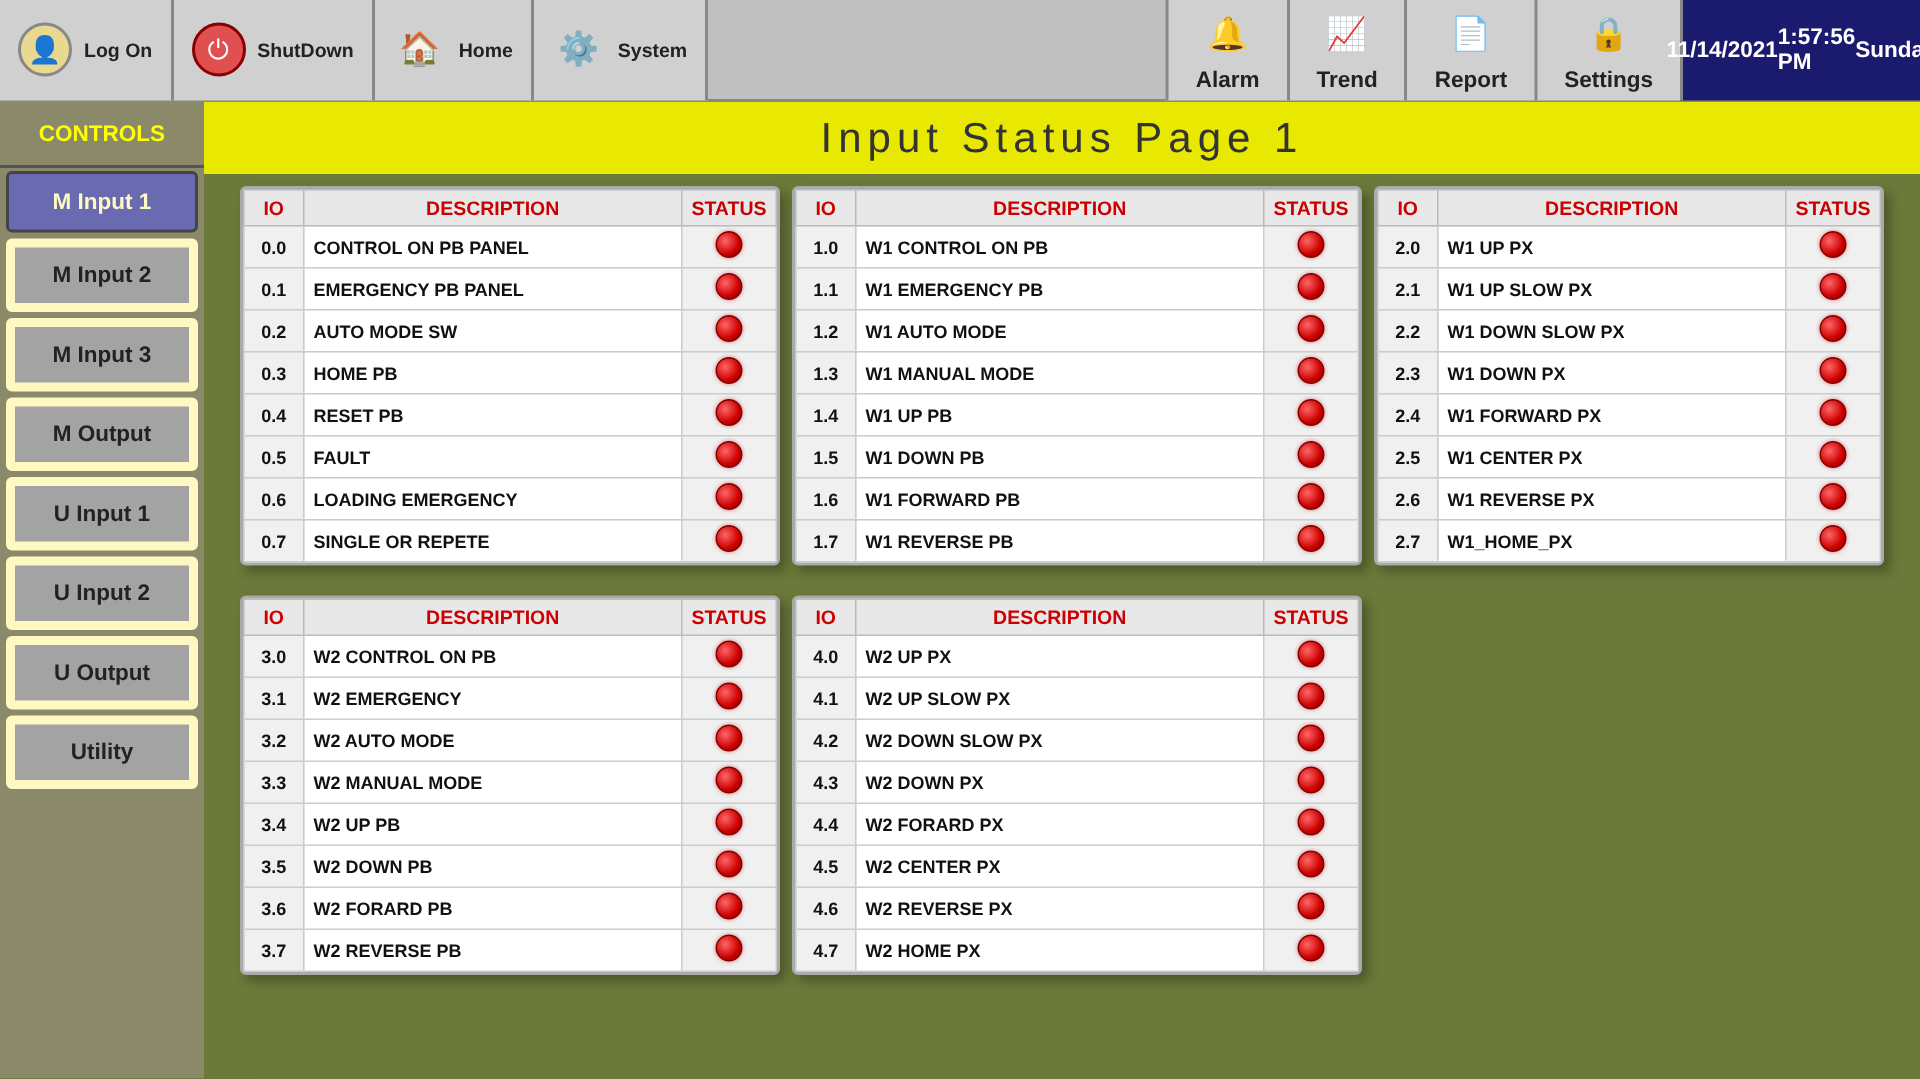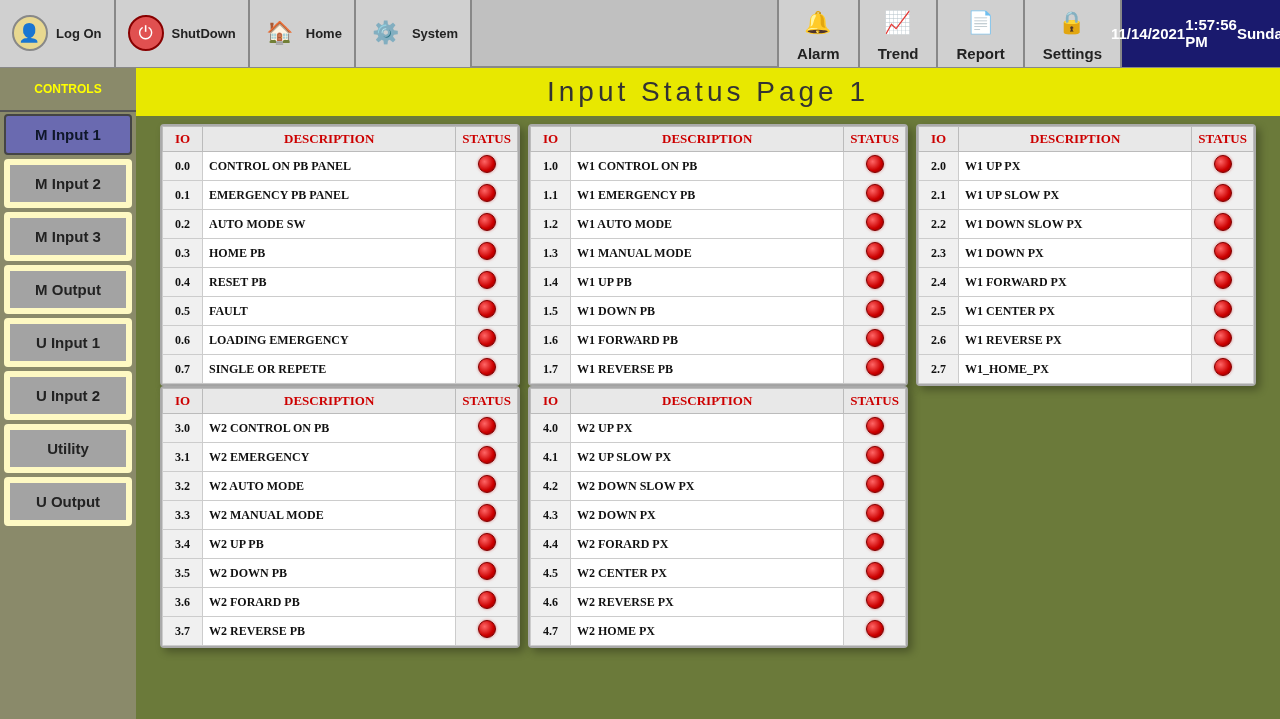--- a/index.html
+++ b/index.html
@@ -76,21 +76,21 @@
     
     #sidebar {
       width: 140px;
       background: #8a8a6a;
       display: flex;
       flex-direction: column;
     }
     .sidebar-header {
       background: #8a8a6a;
       color: #ffff00;
-      font-size: 12px;
+      font-size: 15px;
       font-weight: bold;
       padding: 12px 8px;
       text-align: center;
       border-bottom: 2px solid #555;
       height: 44px;
       display: flex;
       align-items: center;
       justify-content: center;
     }
     .sidebar-item {
@@ -100,21 +100,21 @@
       padding: 10px 4px;
       text-align: center;
       font-size: 15px;
       font-weight: bold;
       color: #222;
       cursor: pointer;
       border-radius: 4px;
     }
     .sidebar-item.active {
       background: #6a6ab0;
-      color: #0f172a;
+      color: #fef9c3;
       border: 2px solid #444;
     }
 
     
     #content {
       flex: 1;
       display: flex;
       flex-direction: column;
       background: #6b7a3a;
     }
@@ -128,23 +128,22 @@
       font-weight: normal;
       color: #333;
       letter-spacing: 4px;
     }
     .tables-area {
       flex: 1;
       padding: 8px 24px;
       display: grid;
       grid-template-columns: 360px 380px 340px;
       grid-template-rows: auto auto;
-      gap: 0 8px;
+      gap: 20px 8px;
       align-content: start;
-      font-family: Liberation Serif, serif;
     }
 
     
     .io-table-wrapper {
       background: #d8d8d8;
       border: 2px solid #aaa;
       border-radius: 4px;
       box-shadow: 4px 4px 8px rgba(0,0,0,0.3);
       overflow: hidden;
     }
@@ -289,22 +288,22 @@
 <div id="main">
 
   <div id="sidebar">
     <div class="sidebar-header">CONTROLS</div>
     <div class="sidebar-item active">M Input 1</div>
     <div class="sidebar-item">M Input 2</div>
     <div class="sidebar-item">M Input 3</div>
     <div class="sidebar-item">M Output</div>
     <div class="sidebar-item">U Input 1</div>
     <div class="sidebar-item">U Input 2</div>
+    <div class="sidebar-item">U Output</div>
     <div class="sidebar-item">Utility</div>
-    <div class="sidebar-item">U Output</div>
   </div>
 
   <div id="content">
     <div class="page-title-bar">Input  Status  Page  1</div>
     <div class="tables-area">
 
       <div class="io-table-wrapper">
         <table class="io-table">
           <thead>
             <tr>

